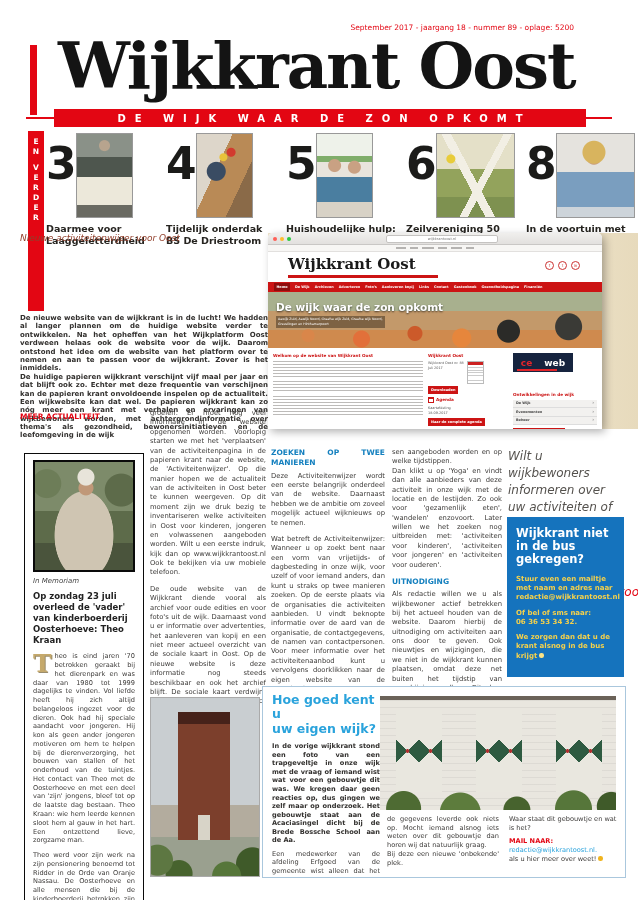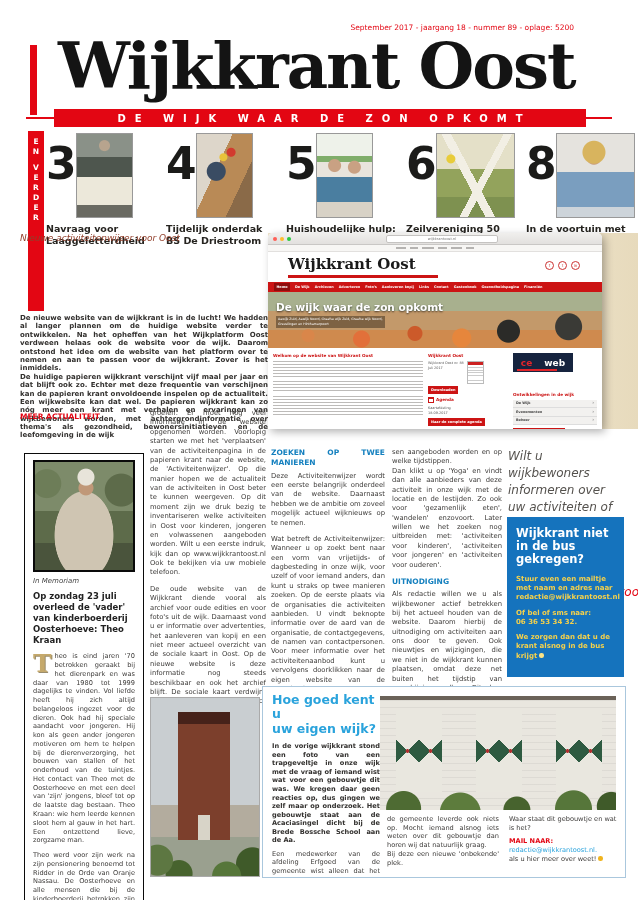--- a/index.html
+++ b/index.html
@@ -212,21 +212,21 @@
       <span>E</span>
       <span>R</span>
       <span>D</span>
       <span>E</span>
       <span>R</span>
     </div>
 
   <span class="abs tnum" style="left:46px">3</span>
   <div class="abs tphoto photo-sign" style="left:76px;width:57px"></div>
   <div class="abs tcap" style="left:46px">
-      <div>Navraag voor</div>
+      <div>Daarmee voor</div>
       <div>Laaggeletterdheid</div>
     </div>
 
   <span class="abs tnum" style="left:166px">4</span>
   <div class="abs tphoto photo-school" style="left:196px;width:57px"></div>
   <div class="abs tcap" style="left:166px">
       <div>Tijdelijk onderdak</div>
       <div>BS De Driestroom</div>
     </div>
 
@@ -405,21 +405,21 @@
 uw eigen wijk?</div>
       <div class="bot-intro just">In de vorige wijkkrant stond een foto van een trapgeveltje in onze wijk met de vraag of iemand wist wat voor een gebouwtje dit was. We kregen daar geen reacties op, dus gingen we zelf maar op onderzoek. Het gebouwtje staat aan de Acaciasingel dicht bij de Brede Bossche School aan de Aa.</div>
       <div class="bot-body just">Een medewerker van de afdeling Erfgoed van de gemeente wist alleen dat het vermoedelijk gaat om een trafohuisje uit 1955. Ook in het Stadsarchief was niets over dit gebouwtje te vinden. Navraag bij andere afdelingen van</div>
     </div>
     <div class="bb-photo">
       <div class="gdoor gd1"></div>
       <div class="gdoor gd2"></div>
       <div class="gdoor gd3"></div>
       <div class="gbush"></div>
     </div>
-    <div class="bb-col2 preline just">de gemeente leverde ook niets op. Mocht iemand alsnog iets weten over dit gebouwtje dan horen wij dat natuurlijk graag.
+    <div class="bb-col2 preline just">de gegevens leverde ook niets op. Mocht iemand alsnog iets weten over dit gebouwtje dan horen wij dat natuurlijk graag.
 Bij deze een nieuwe 'onbekende' plek.</div>
     <div class="bb-col3">
       <div>Waar staat dit gebouwtje en wat is het?</div>
       <div class="mail-label">MAIL NAAR:</div>
       <div class="mail-link">redactie@wijkkrantoost.nl.</div>
       <div><span>als u hier meer over weet!</span><span class="dot"></span></div>
     </div>
   </div>
 
 </div>

